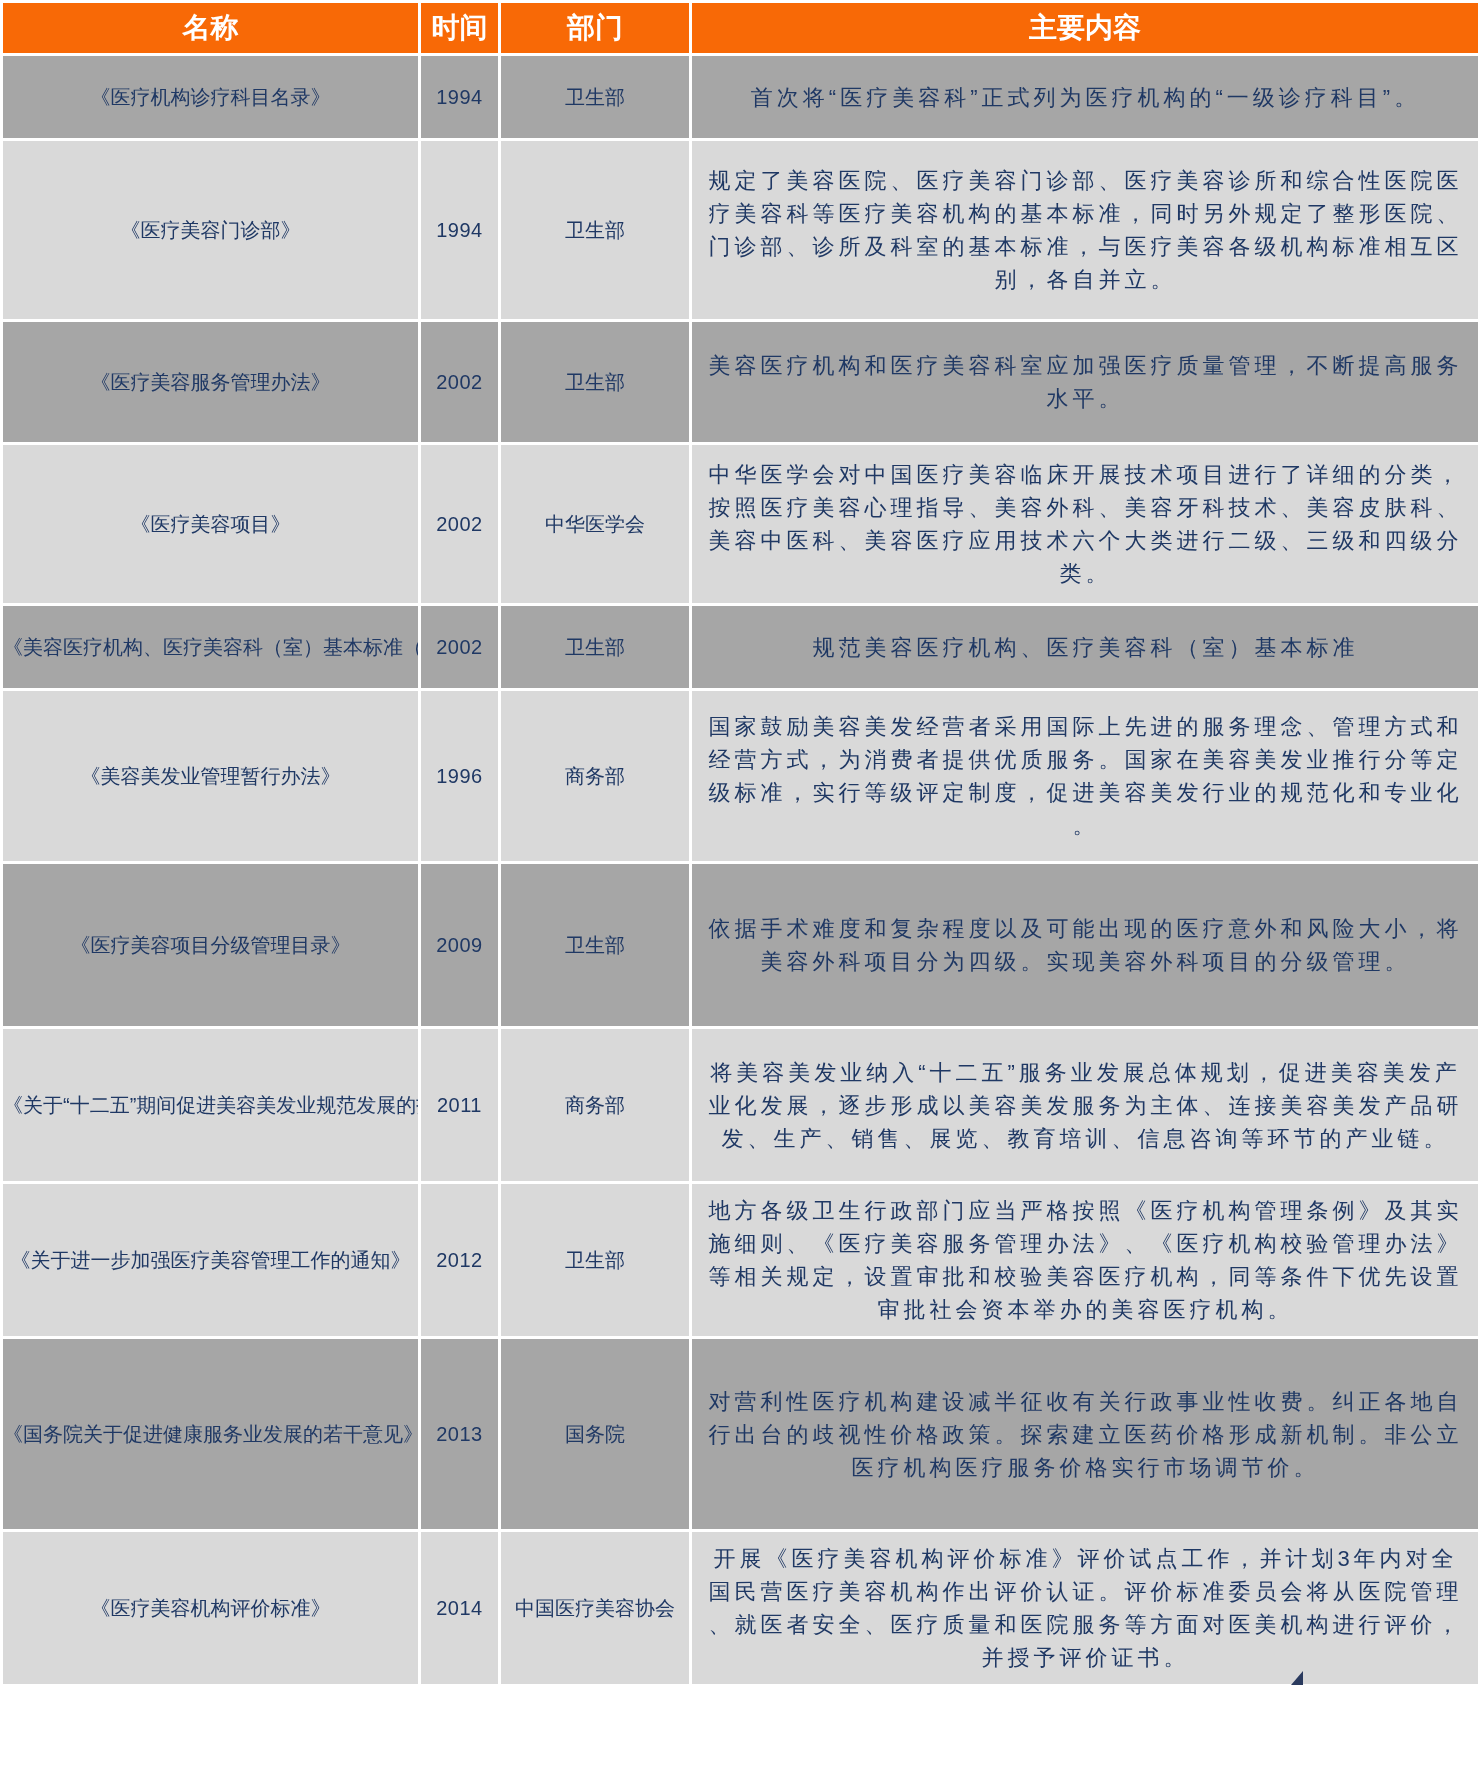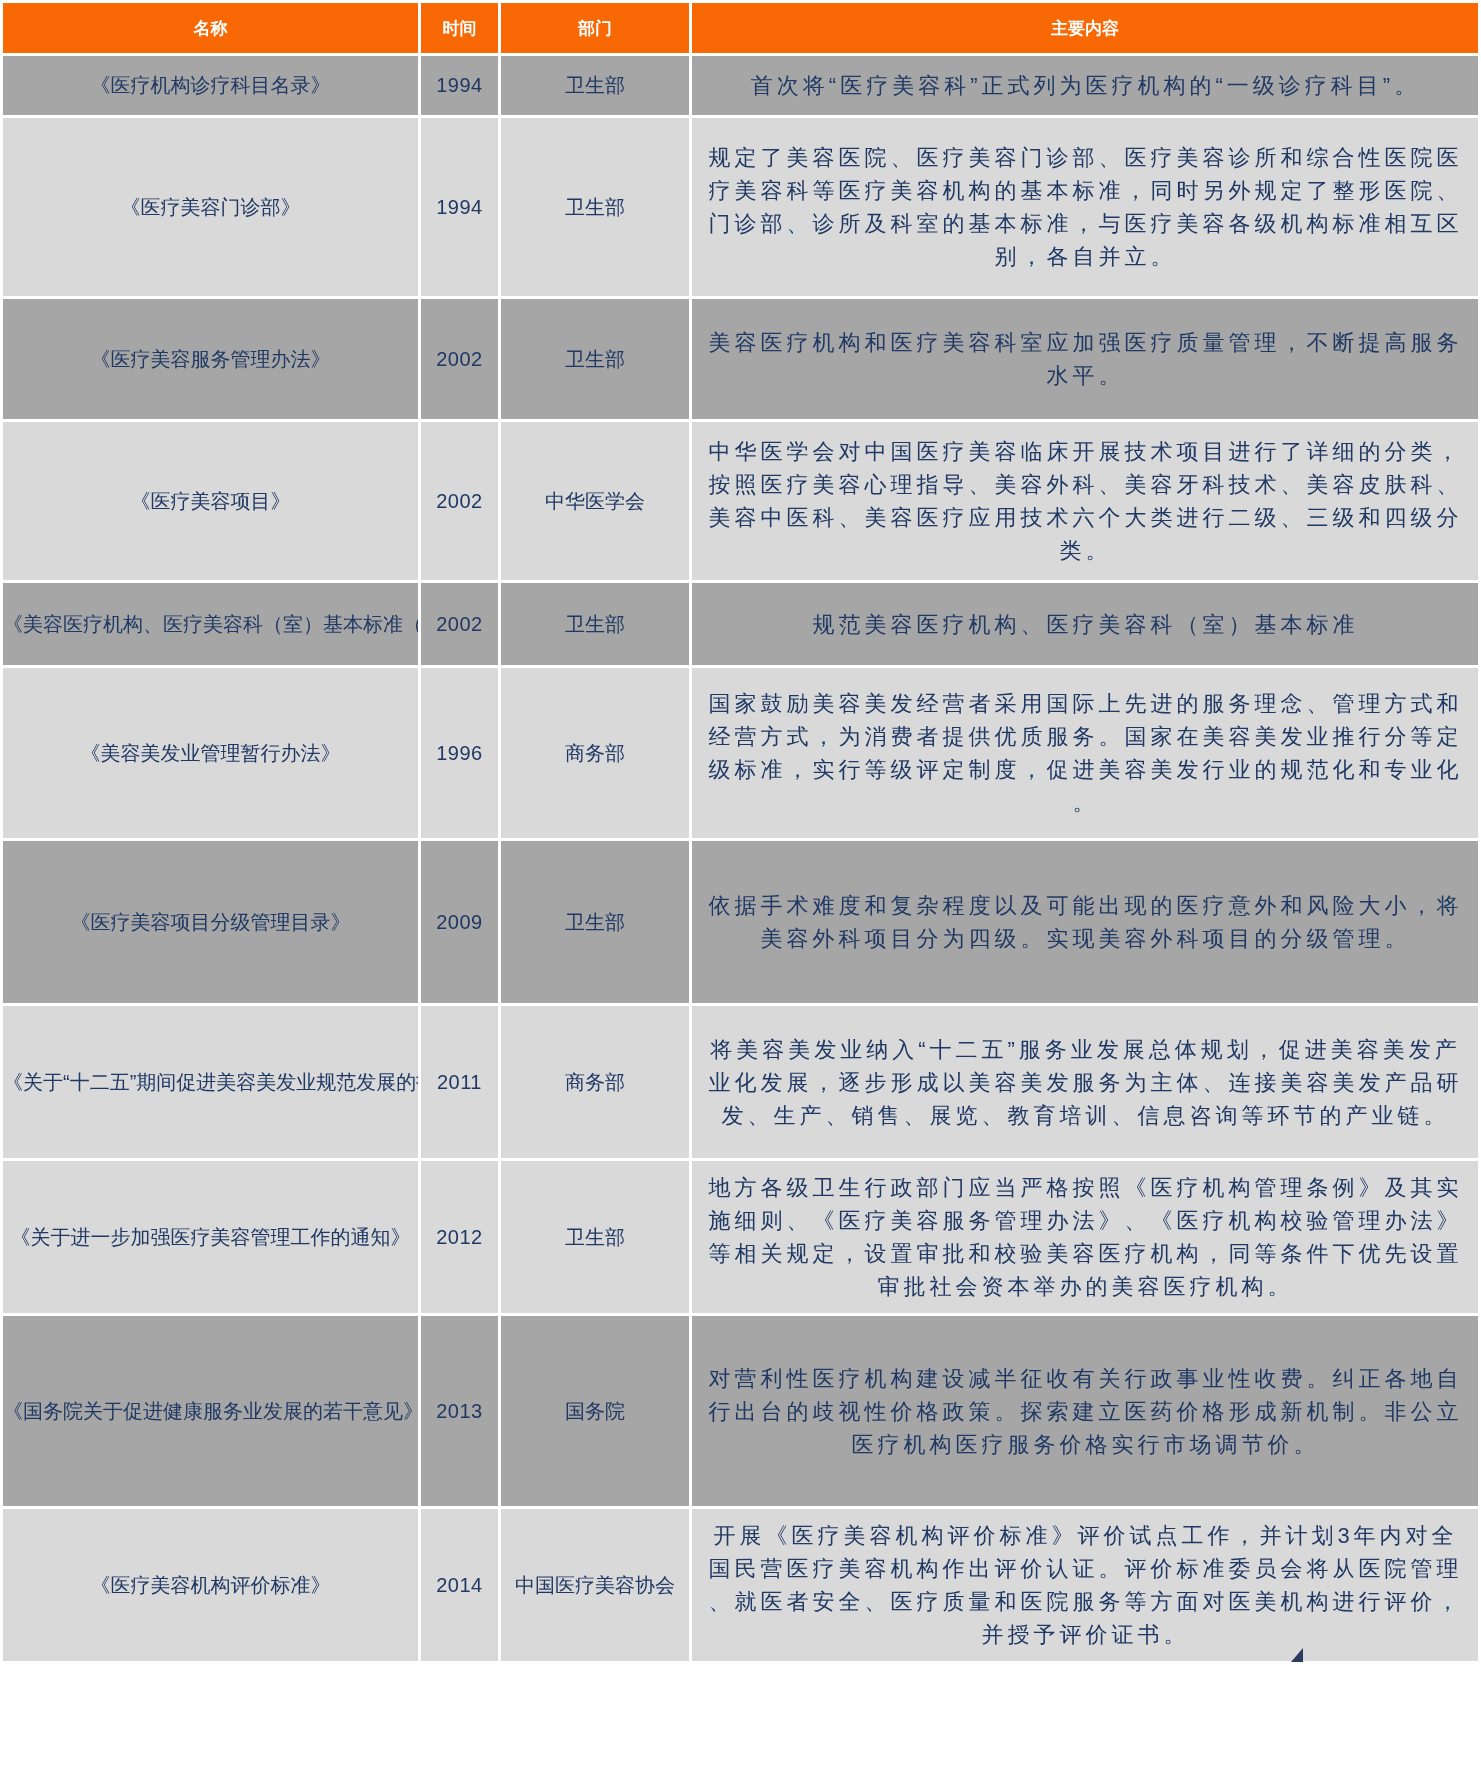--- a/index.html
+++ b/index.html
@@ -23,21 +23,21 @@
     table-layout:fixed;
     width:1481px;
   }
   col.c1{width:415px;}
   col.c2{width:77px;}
   col.c3{width:188px;}
   col.c4{width:786px;}
   th{
     background:var(--header-bg,#F86906);
     color:var(--header-text,#fff);
-    font-size:17px;
+    font-size:28px;
     font-weight:bold;
     height:50px;
     text-align:center;
     vertical-align:middle;
     padding:0;
   }
   td{
     color:var(--text,#1F3864);
     font-size:20px;
     text-align:center;
@@ -54,21 +54,21 @@
   td.c-year{letter-spacing:0.5px;}
   td.c-content{
     text-align:center;
     font-size:22px;
     line-height:33px;
     letter-spacing:4px;
     padding:10px 8px 10px 9px;
     line-break:anywhere;
     word-break:break-all;
   }
-  tbody tr:nth-child(1){height:59px;}
+  tbody tr:nth-child(1){height:82px;}
   tbody tr:nth-child(2){height:178px;}
   tbody tr:nth-child(3){height:120px;}
   tbody tr:nth-child(4){height:158px;}
   tbody tr:nth-child(5){height:82px;}
   tbody tr:nth-child(6){height:170px;}
   tbody tr:nth-child(7){height:162px;}
   tbody tr:nth-child(8){height:152px;}
   tbody tr:nth-child(9){height:99px;}
   tbody tr:nth-child(10){height:190px;}
   tbody tr:nth-child(11){height:144px;}

